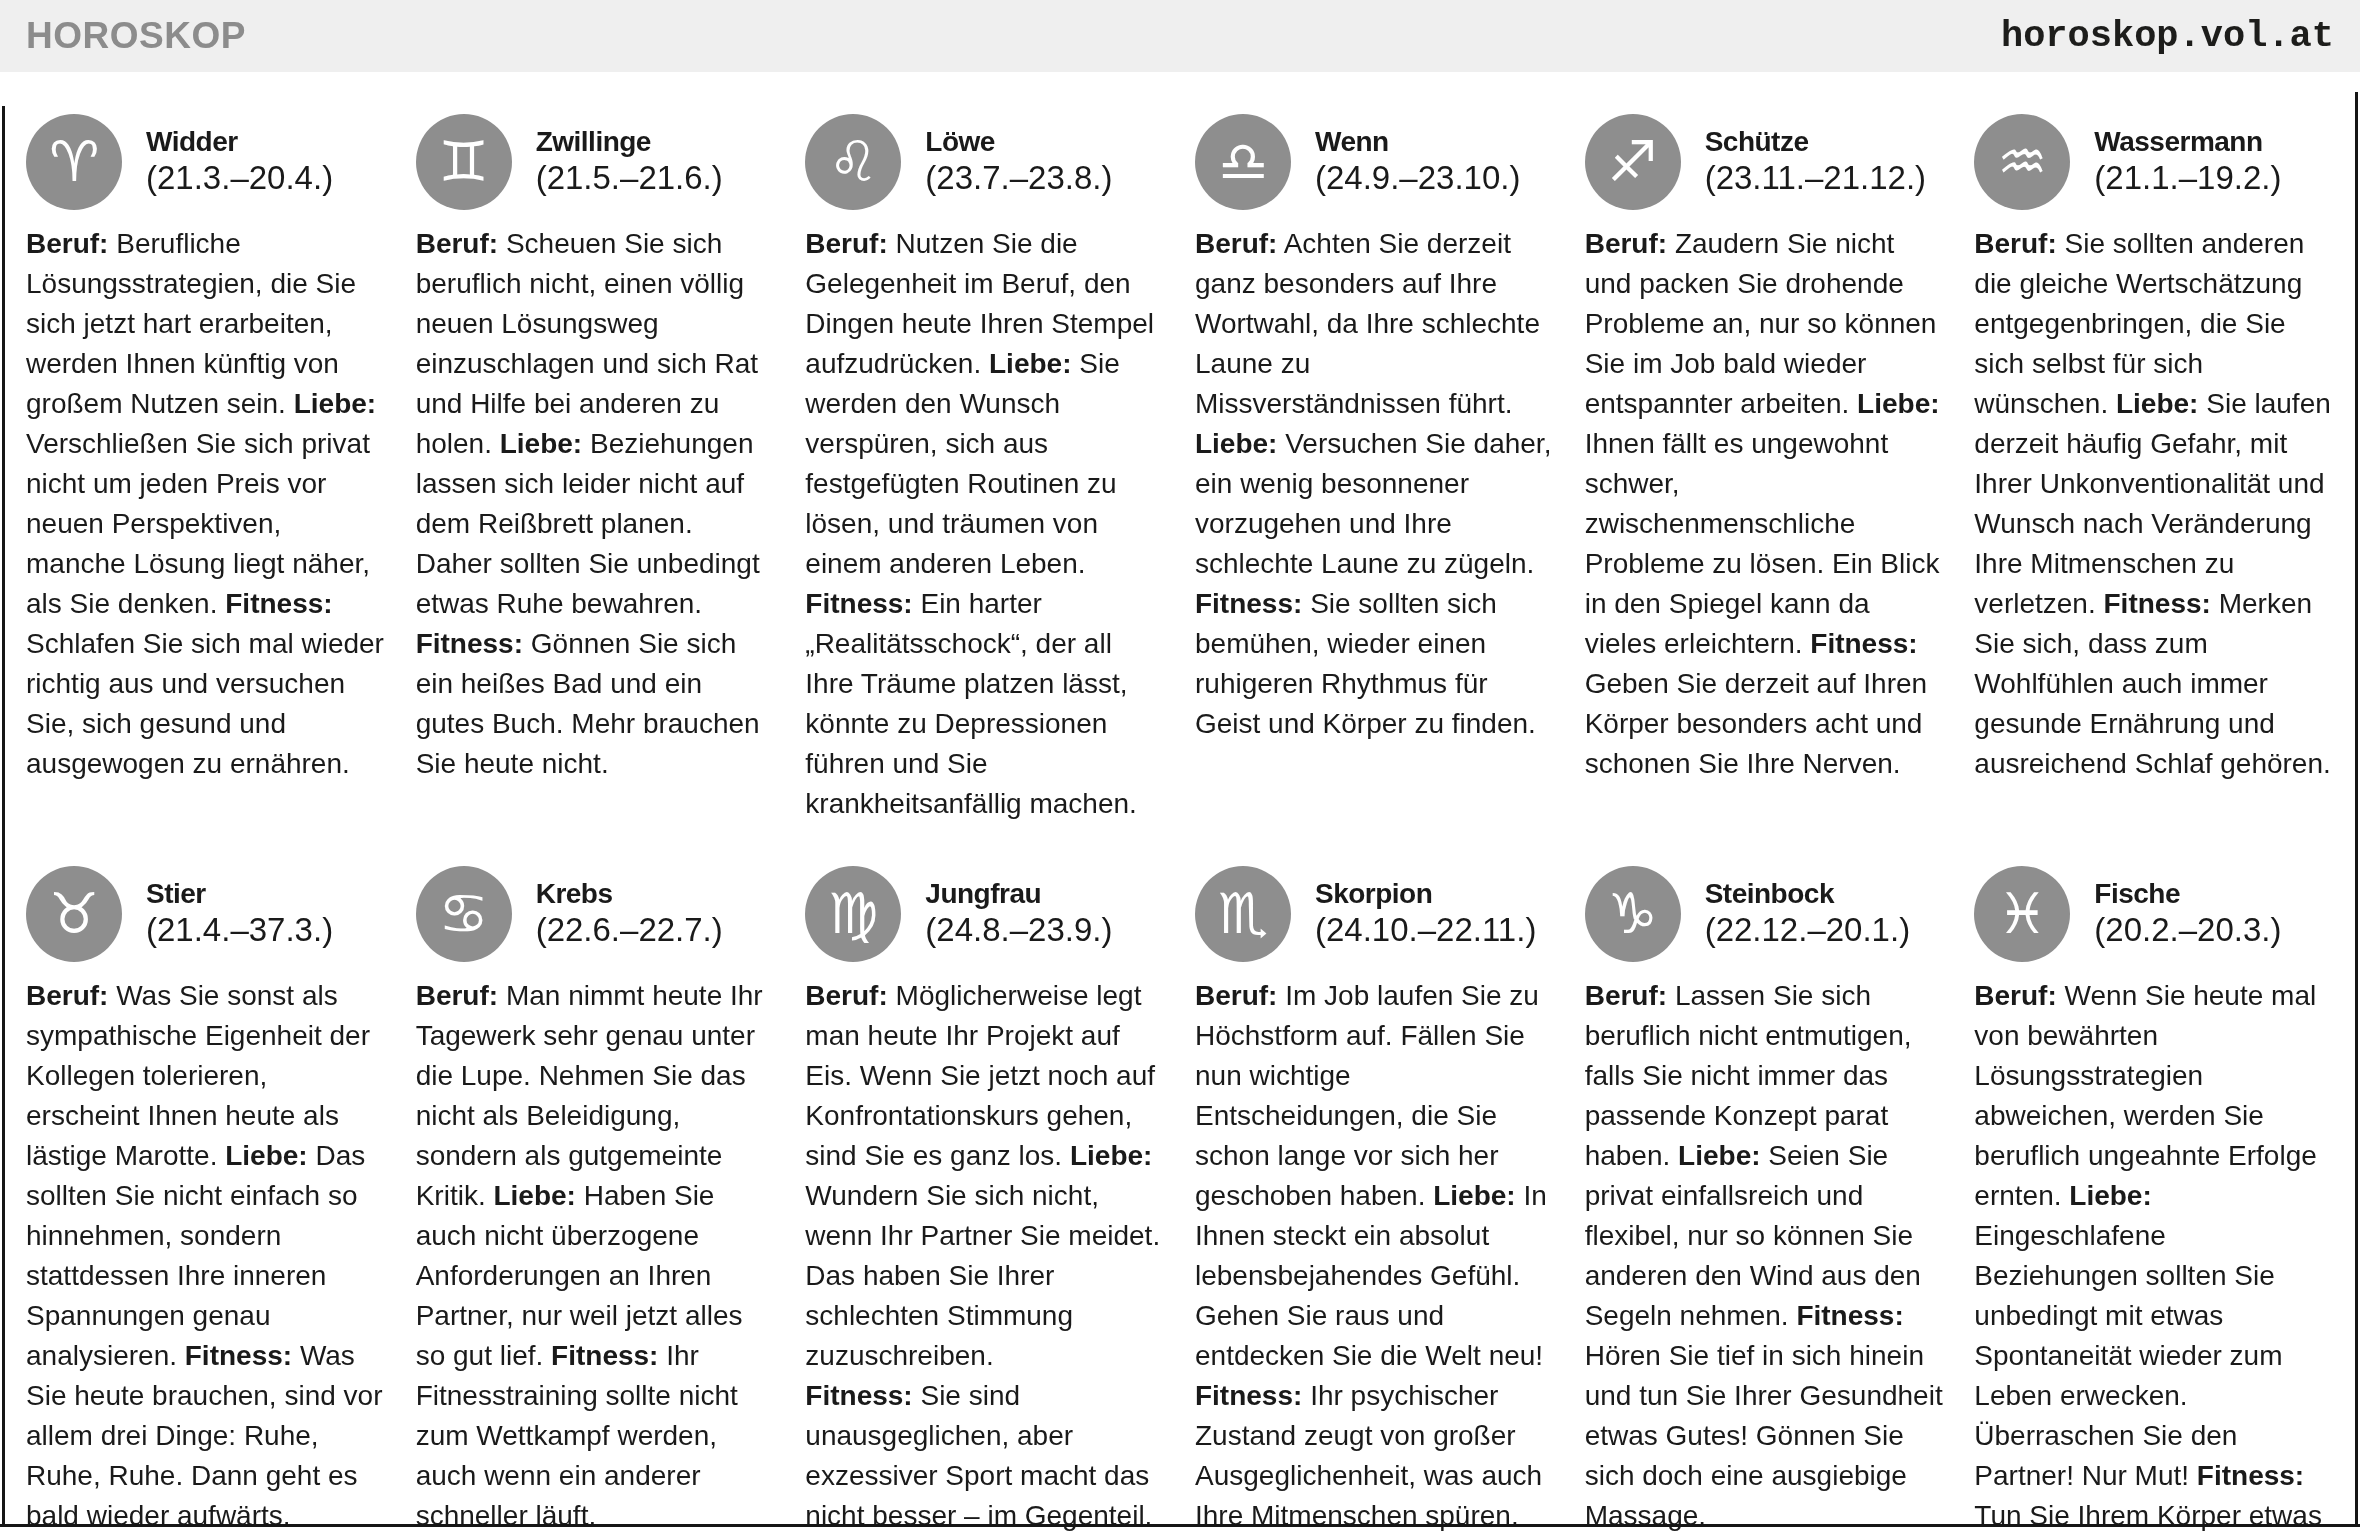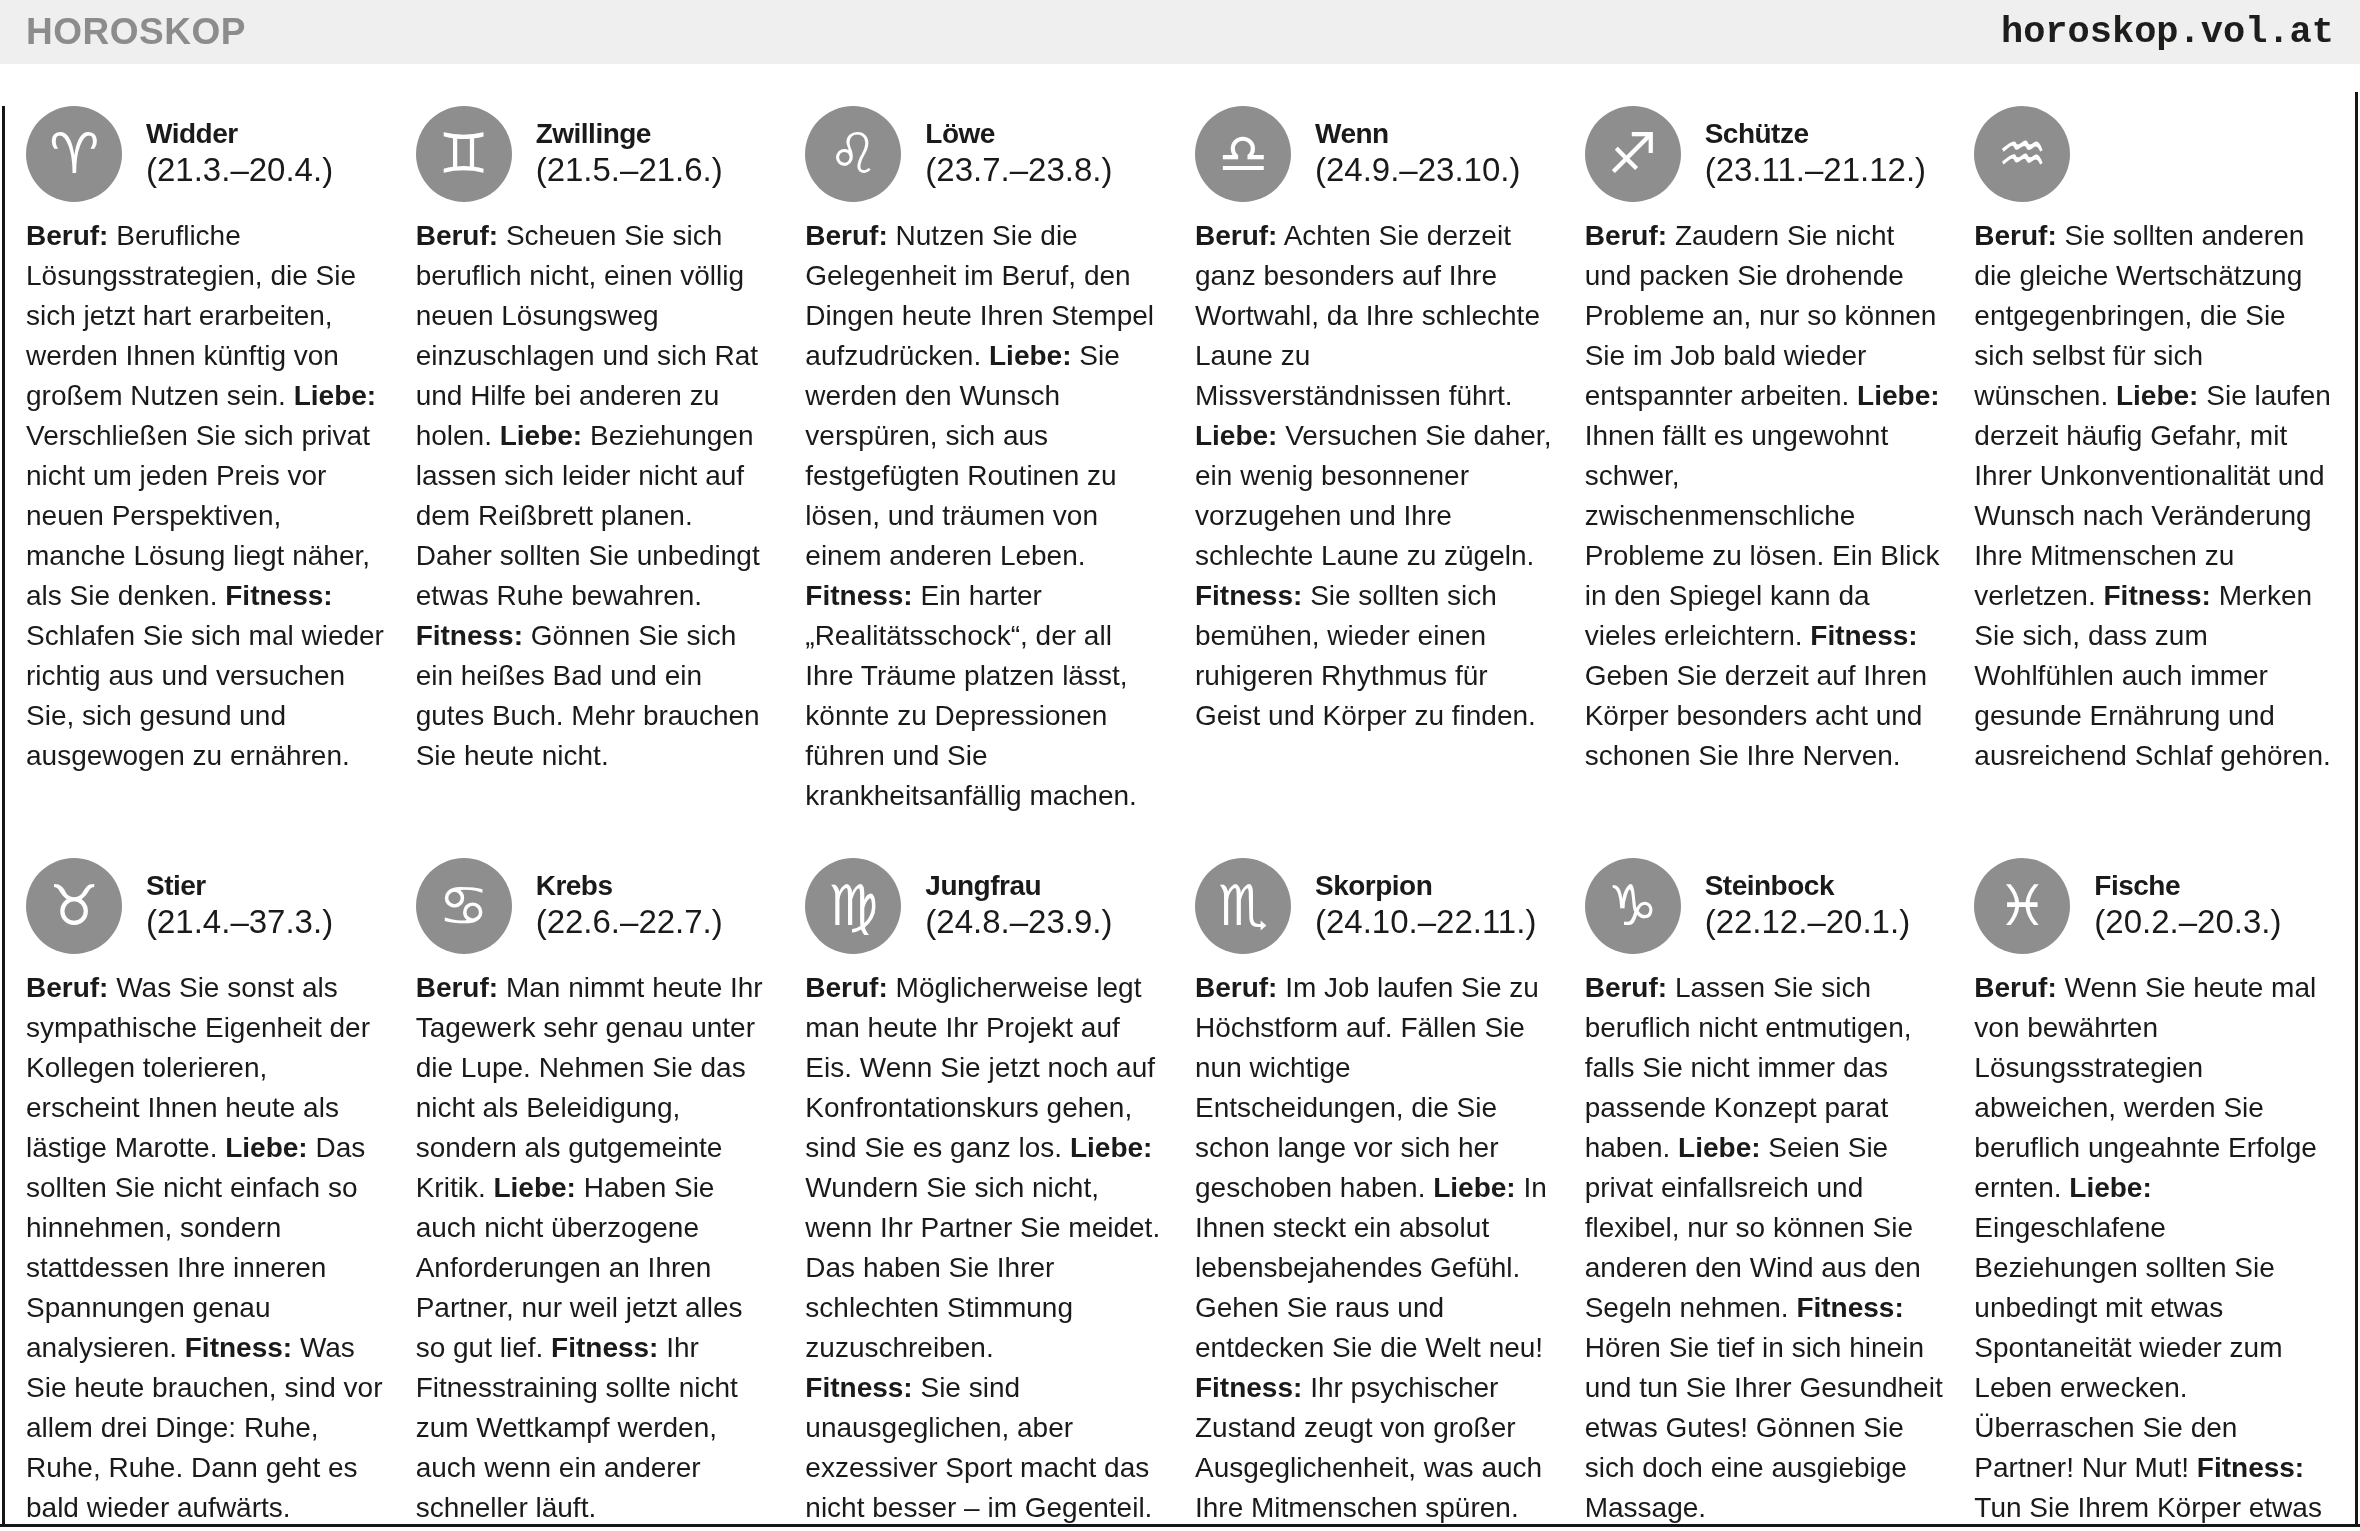--- a/index.html
+++ b/index.html
@@ -5,21 +5,21 @@
   html, body { margin: 0; padding: 0; }
   body {
     width: 2360px; height: 1531px;
     background: #ffffff;
     color: #1a1a1a;
     font-family: "Liberation Sans", "DejaVu Sans", sans-serif;
     position: relative;
     overflow: hidden;
   }
   .page-header {
-    height: 64px;
+    height: 72px;
     background: #efefef;
     display: flex;
     align-items: center;
     justify-content: space-between;
     padding: 4px 26px;
     box-sizing: border-box;
   }
   .page-header .title {
     color: #8c8c8c;
     font-weight: bold;
@@ -159,20 +159,24 @@
       </div>
     </div>
     <p class="sign-text"><b>Beruf:</b> <span>Zaudern Sie nicht und packen Sie drohende Probleme an, nur so können Sie im Job bald wieder entspannter arbeiten.</span> <b>Liebe:</b> <span>Ihnen fällt es ungewohnt schwer, zwischenmenschliche Probleme zu lösen. Ein Blick in den Spiegel kann da vieles erleichtern.</span> <b>Fitness:</b> <span>Geben Sie derzeit auf Ihren Körper besonders acht und schonen Sie Ihre Nerven.</span></p>
   </article>
 
   <article class="card">
     <div class="head">
       <div class="icon-circle" style="background: rgb(142, 142, 142);">
         <span class="glyph" style="color: rgb(255, 255, 255);">♒</span>
       </div>
+      <div class="titles">
+        <h2 class="sign-name">Wassermann</h2>
+        <div class="sign-dates">(21.1.–19.2.)</div>
+      </div>
     </div>
     <p class="sign-text"><b>Beruf:</b> <span>Sie sollten anderen die gleiche Wertschätzung entgegenbringen, die Sie sich selbst für sich wünschen.</span> <b>Liebe:</b> <span>Sie laufen derzeit häufig Gefahr, mit Ihrer Unkonventionalität und Wunsch nach Veränderung Ihre Mitmenschen zu verletzen.</span> <b>Fitness:</b> <span>Merken Sie sich, dass zum Wohlfühlen auch immer gesunde Ernährung und ausreichend Schlaf gehören.</span></p>
   </article>
 
   <article class="card">
     <div class="head">
       <div class="icon-circle" style="background: rgb(142, 142, 142);">
         <span class="glyph" style="color: rgb(255, 255, 255);">♉</span>
       </div>
       <div class="titles">

